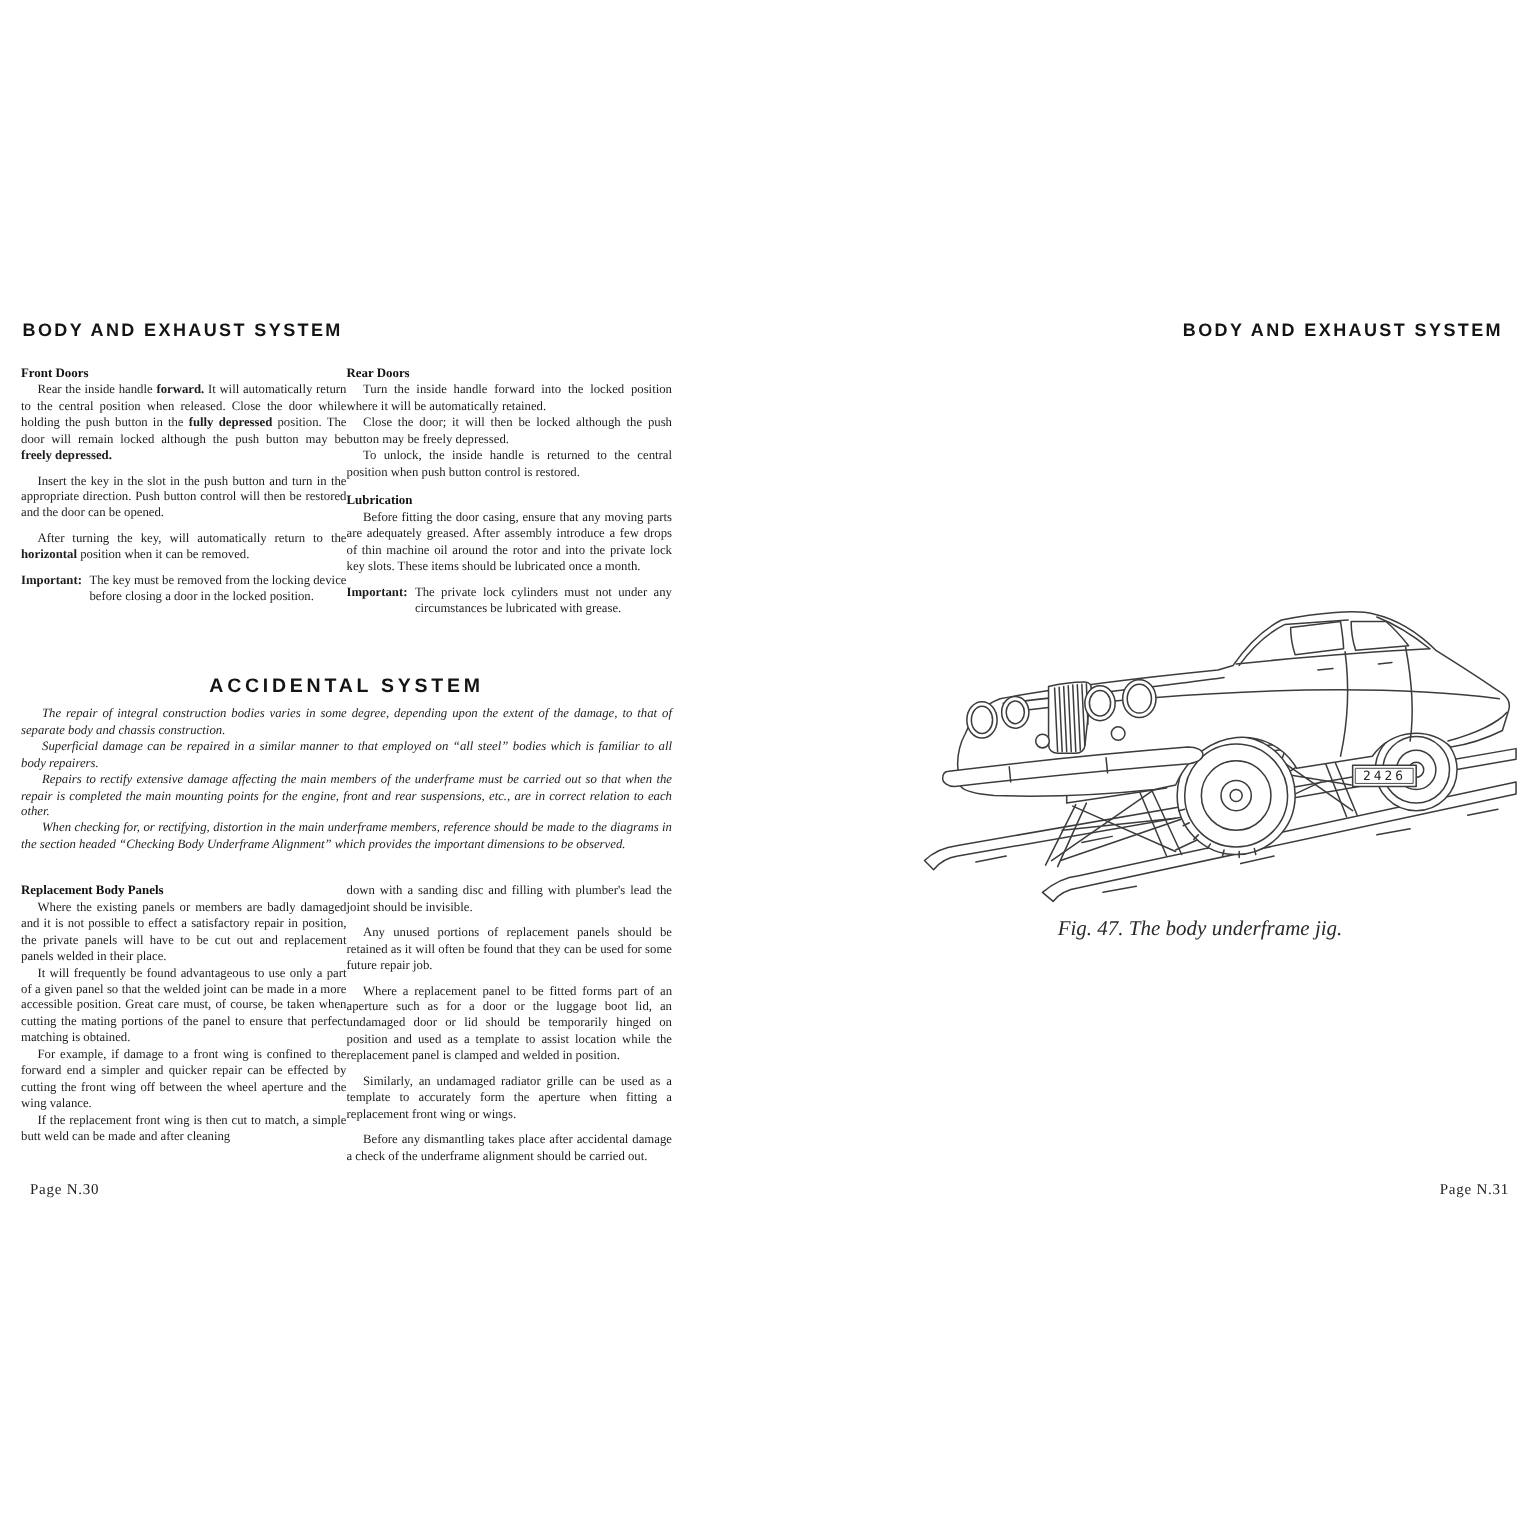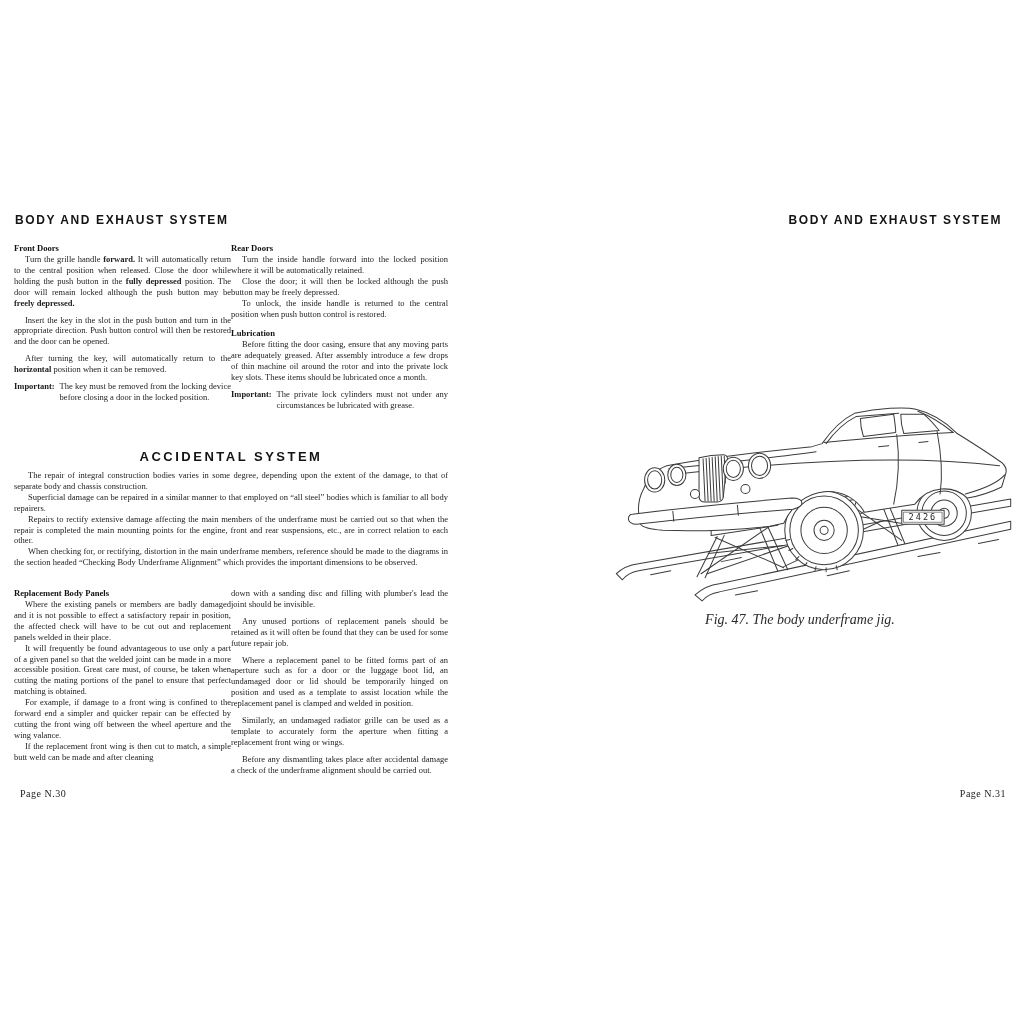--- a/index.html
+++ b/index.html
@@ -37,21 +37,21 @@
   .imp { display:flex; margin-top:6px;justify-content:flex-end; }
   .imp b { flex:0 0 auto; white-space:nowrap; margin-right:5px; }
   .imp .impt { flex:1 1 auto; }
 
   .ad-heading {
     position:absolute; left:14px; top:449px; width:434px;
     text-align:center; font-family:"Liberation Sans", sans-serif;
     font-weight:bold; font-size:13px; letter-spacing:2.5px; color:#141414;
   }
   .fullwide { position:absolute; left:14px; top:470px; width:434px; }
-  .fullwide .p { text-indent:14px; }
+  .fullwide .p { text-indent:14px;font-style:italic; }
 
   
   .page-footer {
     position:absolute; top:788px; font-size:10px; color:#222;
     letter-spacing:0.5px;
   }
   .ftr-left  { left:20px; }
   .ftr-right { right:18px; }
 
   
@@ -65,21 +65,21 @@
 </head>
 <body>
 
 <div class="sheet">
 
   <div class="page-header hdr-left">BODY AND EXHAUST SYSTEM</div>
 
   <div class="twocol topcols">
     <div class="col">
       <h4 class="sec">Front Doors</h4>
-      <div class="p sp"><span>Turn the grille handle </span><b>forward.</b><span> It will automatically return to the central position when released.  Close the door while holding the push button in the </span><b>fully depressed</b><span> position.  The door will remain locked although the push button may be </span><b>freely depressed.</b></div>
+      <div class="p sp"><span>Rear the inside handle </span><b>forward.</b><span> It will automatically return to the central position when released.  Close the door while holding the push button in the </span><b>fully depressed</b><span> position.  The door will remain locked although the push button may be </span><b>freely depressed.</b></div>
       <div class="p sp">Insert the key in the slot in the push button and turn in the appropriate direction.  Push button control will then be restored and the door can be opened.</div>
       <div class="p sp"><span>After turning the key, will automatically return to the </span><b>horizontal</b><span> position when it can be removed.</span></div>
       <div class="imp">
         <b>Important:</b>
         <div class="impt">The key must be removed from the locking device before closing a door in the locked position.</div>
       </div>
     </div>
     <div class="col">
       <h4 class="sec">Rear Doors</h4>
       <div class="p">Turn the inside handle forward into the locked position where it will be automatically retained.</div>
@@ -98,21 +98,21 @@
   <div class="fullwide">
     <div class="p">The repair of integral construction bodies varies in some degree, depending upon the extent of the damage, to that of separate body and chassis construction.</div>
     <div class="p">Superficial damage can be repaired in a similar manner to that employed on “all steel” bodies which is familiar to all body repairers.</div>
     <div class="p">Repairs to rectify extensive damage affecting the main members of the underframe must be carried out so that when the repair is completed the main mounting points for the engine, front and rear suspensions, etc., are in correct relation to each other.</div>
     <div class="p">When checking for, or rectifying, distortion in the main underframe members, reference should be made to the diagrams in the section headed “Checking Body Underframe Alignment” which provides the important dimensions to be observed.</div>
   </div>
 
   <div class="twocol botcols">
     <div class="col">
       <h4 class="sec">Replacement Body Panels</h4>
-      <div class="p">Where the existing panels or members are badly damaged and it is not possible to effect a satisfactory repair in position, the affected check will have to be cut out and replacement panels welded in their place.</div>
+      <div class="p">Where the existing panels or members are badly damaged and it is not possible to effect a satisfactory repair in position, the private panels will have to be cut out and replacement panels welded in their place.</div>
       <div class="p">It will frequently be found advantageous to use only a part of a given panel so that the welded joint can be made in a more accessible position.  Great care must, of course, be taken when cutting the mating portions of the panel to ensure that perfect matching is obtained.</div>
       <div class="p">For example, if damage to a front wing is confined to the forward end a simpler and quicker repair can be effected by cutting the front wing off between the wheel aperture and the wing valance.</div>
       <div class="p">If the replacement front wing is then cut to match, a simple butt weld can be made and after cleaning</div>
     </div>
     <div class="col">
       <div class="sp">down with a sanding disc and filling with plumber's lead the joint should be invisible.</div>
       <div class="p sp">Any unused portions of replacement panels should be retained as it will often be found that they can be used for some future repair job.</div>
       <div class="p sp">Where a replacement panel to be fitted forms part of an aperture such as for a door or the luggage boot lid, an undamaged door or lid should be temporarily hinged on position and used as a template to assist location while the replacement panel is clamped and welded in position.</div>
       <div class="p sp">Similarly, an undamaged radiator grille can be used as a template to accurately form the aperture when fitting a replacement front wing or wings.</div>
       <div class="p">Before any dismantling takes place after accidental damage a check of the underframe alignment should be carried out.</div>

